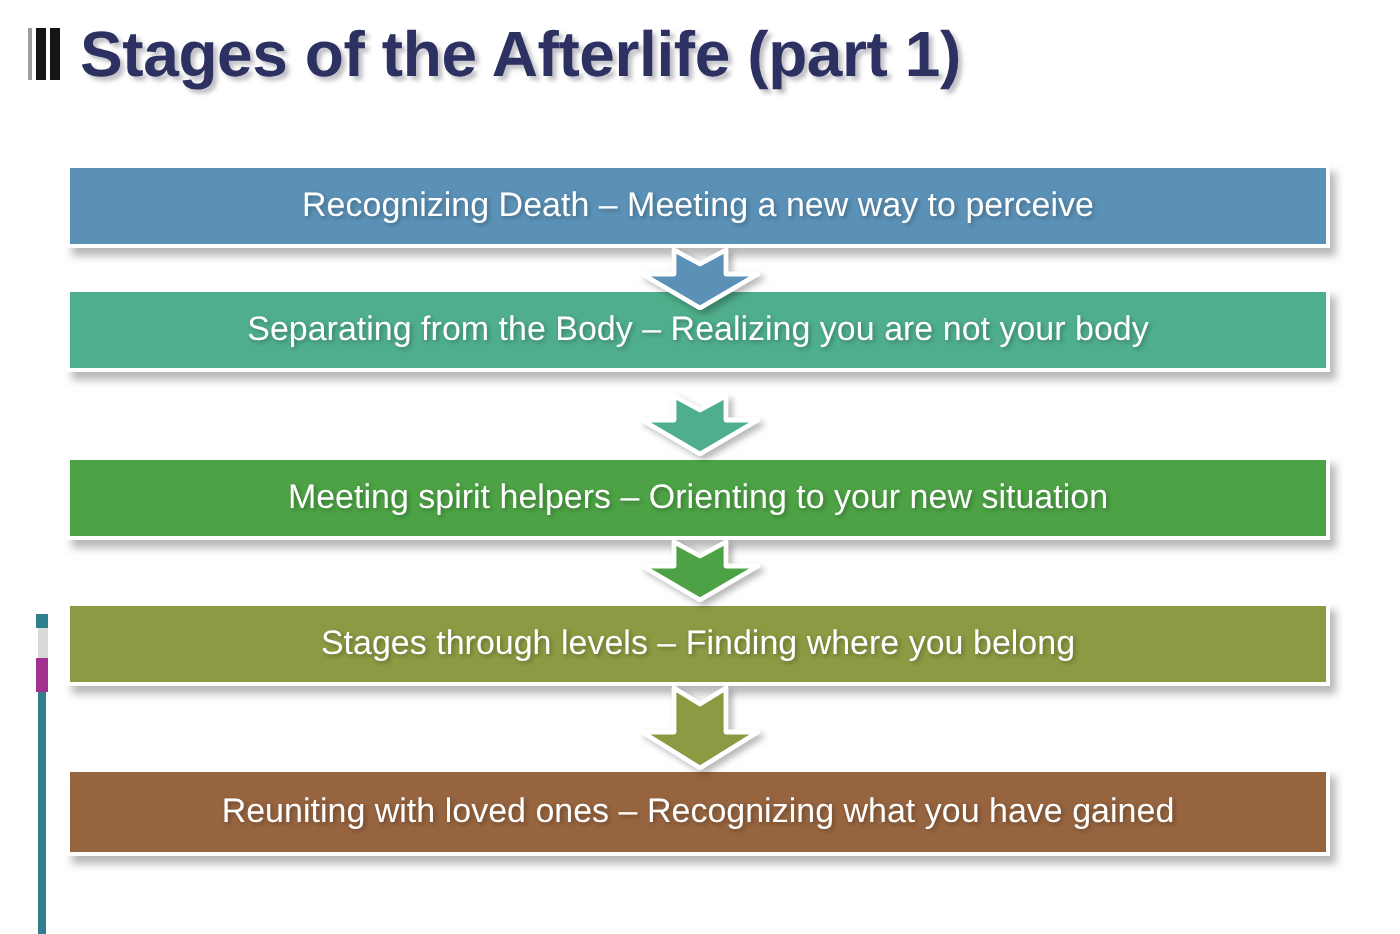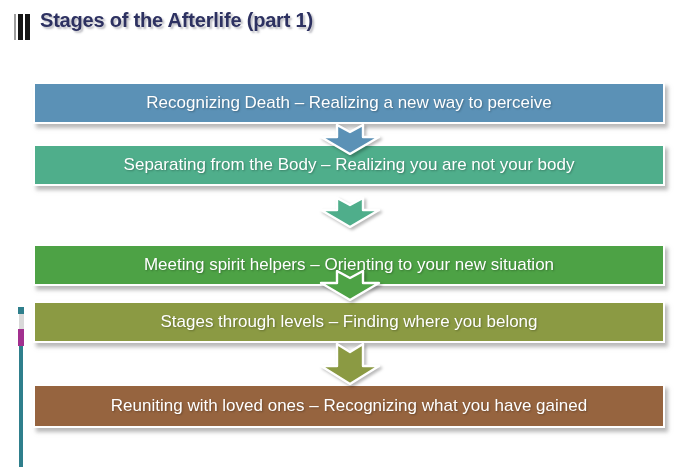--- a/index.html
+++ b/index.html
@@ -8,37 +8,37 @@
     overflow:hidden; font-family:"Liberation Sans", sans-serif;
   }
   
   .title-icon { position:absolute; left:14px; top:14px; height:26px; display:flex; gap:2px; }
   .title-icon span { display:block; height:100%; }
   .title-icon .b1 { width:2px; }
   .title-icon .b2 { width:5px; }
   .title-icon .b3 { width:5px; }
   .slide-title {
     position:absolute; left:40px; top:9px; margin:0;
-    font-size:20px; font-weight:bold; letter-spacing:-0.2px;
+    font-size:32px; font-weight:bold; letter-spacing:-0.2px;
     text-shadow:2px 2px 2px rgba(110,110,125,0.45);
     white-space:nowrap;
   }
   
   .bar {
     position:absolute; left:33px; width:632px; height:42px; box-sizing:border-box;
     display:flex; align-items:center; justify-content:center;
     color:#ffffff; font-size:17px; white-space:nowrap;
     border:2px solid #ffffff;
     box-shadow:3px 4px 4px rgba(125,125,125,0.55);
     text-shadow:1px 1px 2px rgba(0,0,0,0.28);
     z-index:2;
   }
   .bar1 { top:82px; }
   .bar2 { top:144px; }
-  .bar3 { top:244px; }
+  .bar3 { top:228px; }
   .bar4 { top:301px; }
   .bar5 { top:384px; height:44px; }
   
   .arrow {
     position:absolute; left:319px; z-index:3;
     filter:drop-shadow(2px 2px 1.5px rgba(0,0,0,0.28));
   }
   .arrow1 { top:124px; }
   .arrow2 { top:197px; }
   .arrow3 { top:270px; }
@@ -61,21 +61,21 @@
     <span class="b3" style="background-color: rgb(21, 21, 21);"></span>
   </div>
   <h1 class="slide-title" style="color: rgb(45, 49, 97);">Stages of the Afterlife (part 1)</h1>
 
   <div class="accent acc-square" style="background-color: rgb(47, 127, 140);"></div>
   <div class="accent acc-gray" style="background-color: rgb(217, 217, 217);"></div>
   <div class="accent acc-magenta" style="background-color: rgb(162, 48, 143);"></div>
   <div class="accent acc-line" style="background-color: rgb(47, 127, 140);"></div>
 
   <div class="bar bar1" style="background-color: rgb(91, 145, 182);">
-    <span>Recognizing Death – Realizing a new way to perceive</span>
+    <span>Recognizing Death – Meeting a new way to perceive</span>
   </div>
 
   <svg class="arrow arrow1" width="62" height="31" viewBox="0 0 62 31">
     <polygon points="18,1 18,13 2,13 31,30 60,13 44,13 44,1 31,8" stroke-width="2.4" stroke-linejoin="round" fill="#5B91B6" stroke="#FFFFFF"></polygon>
   </svg>
 
   <div class="bar bar2" style="background-color: rgb(79, 174, 139);">
     <span>Separating from the Body – Realizing you are not your body</span>
   </div>
 

